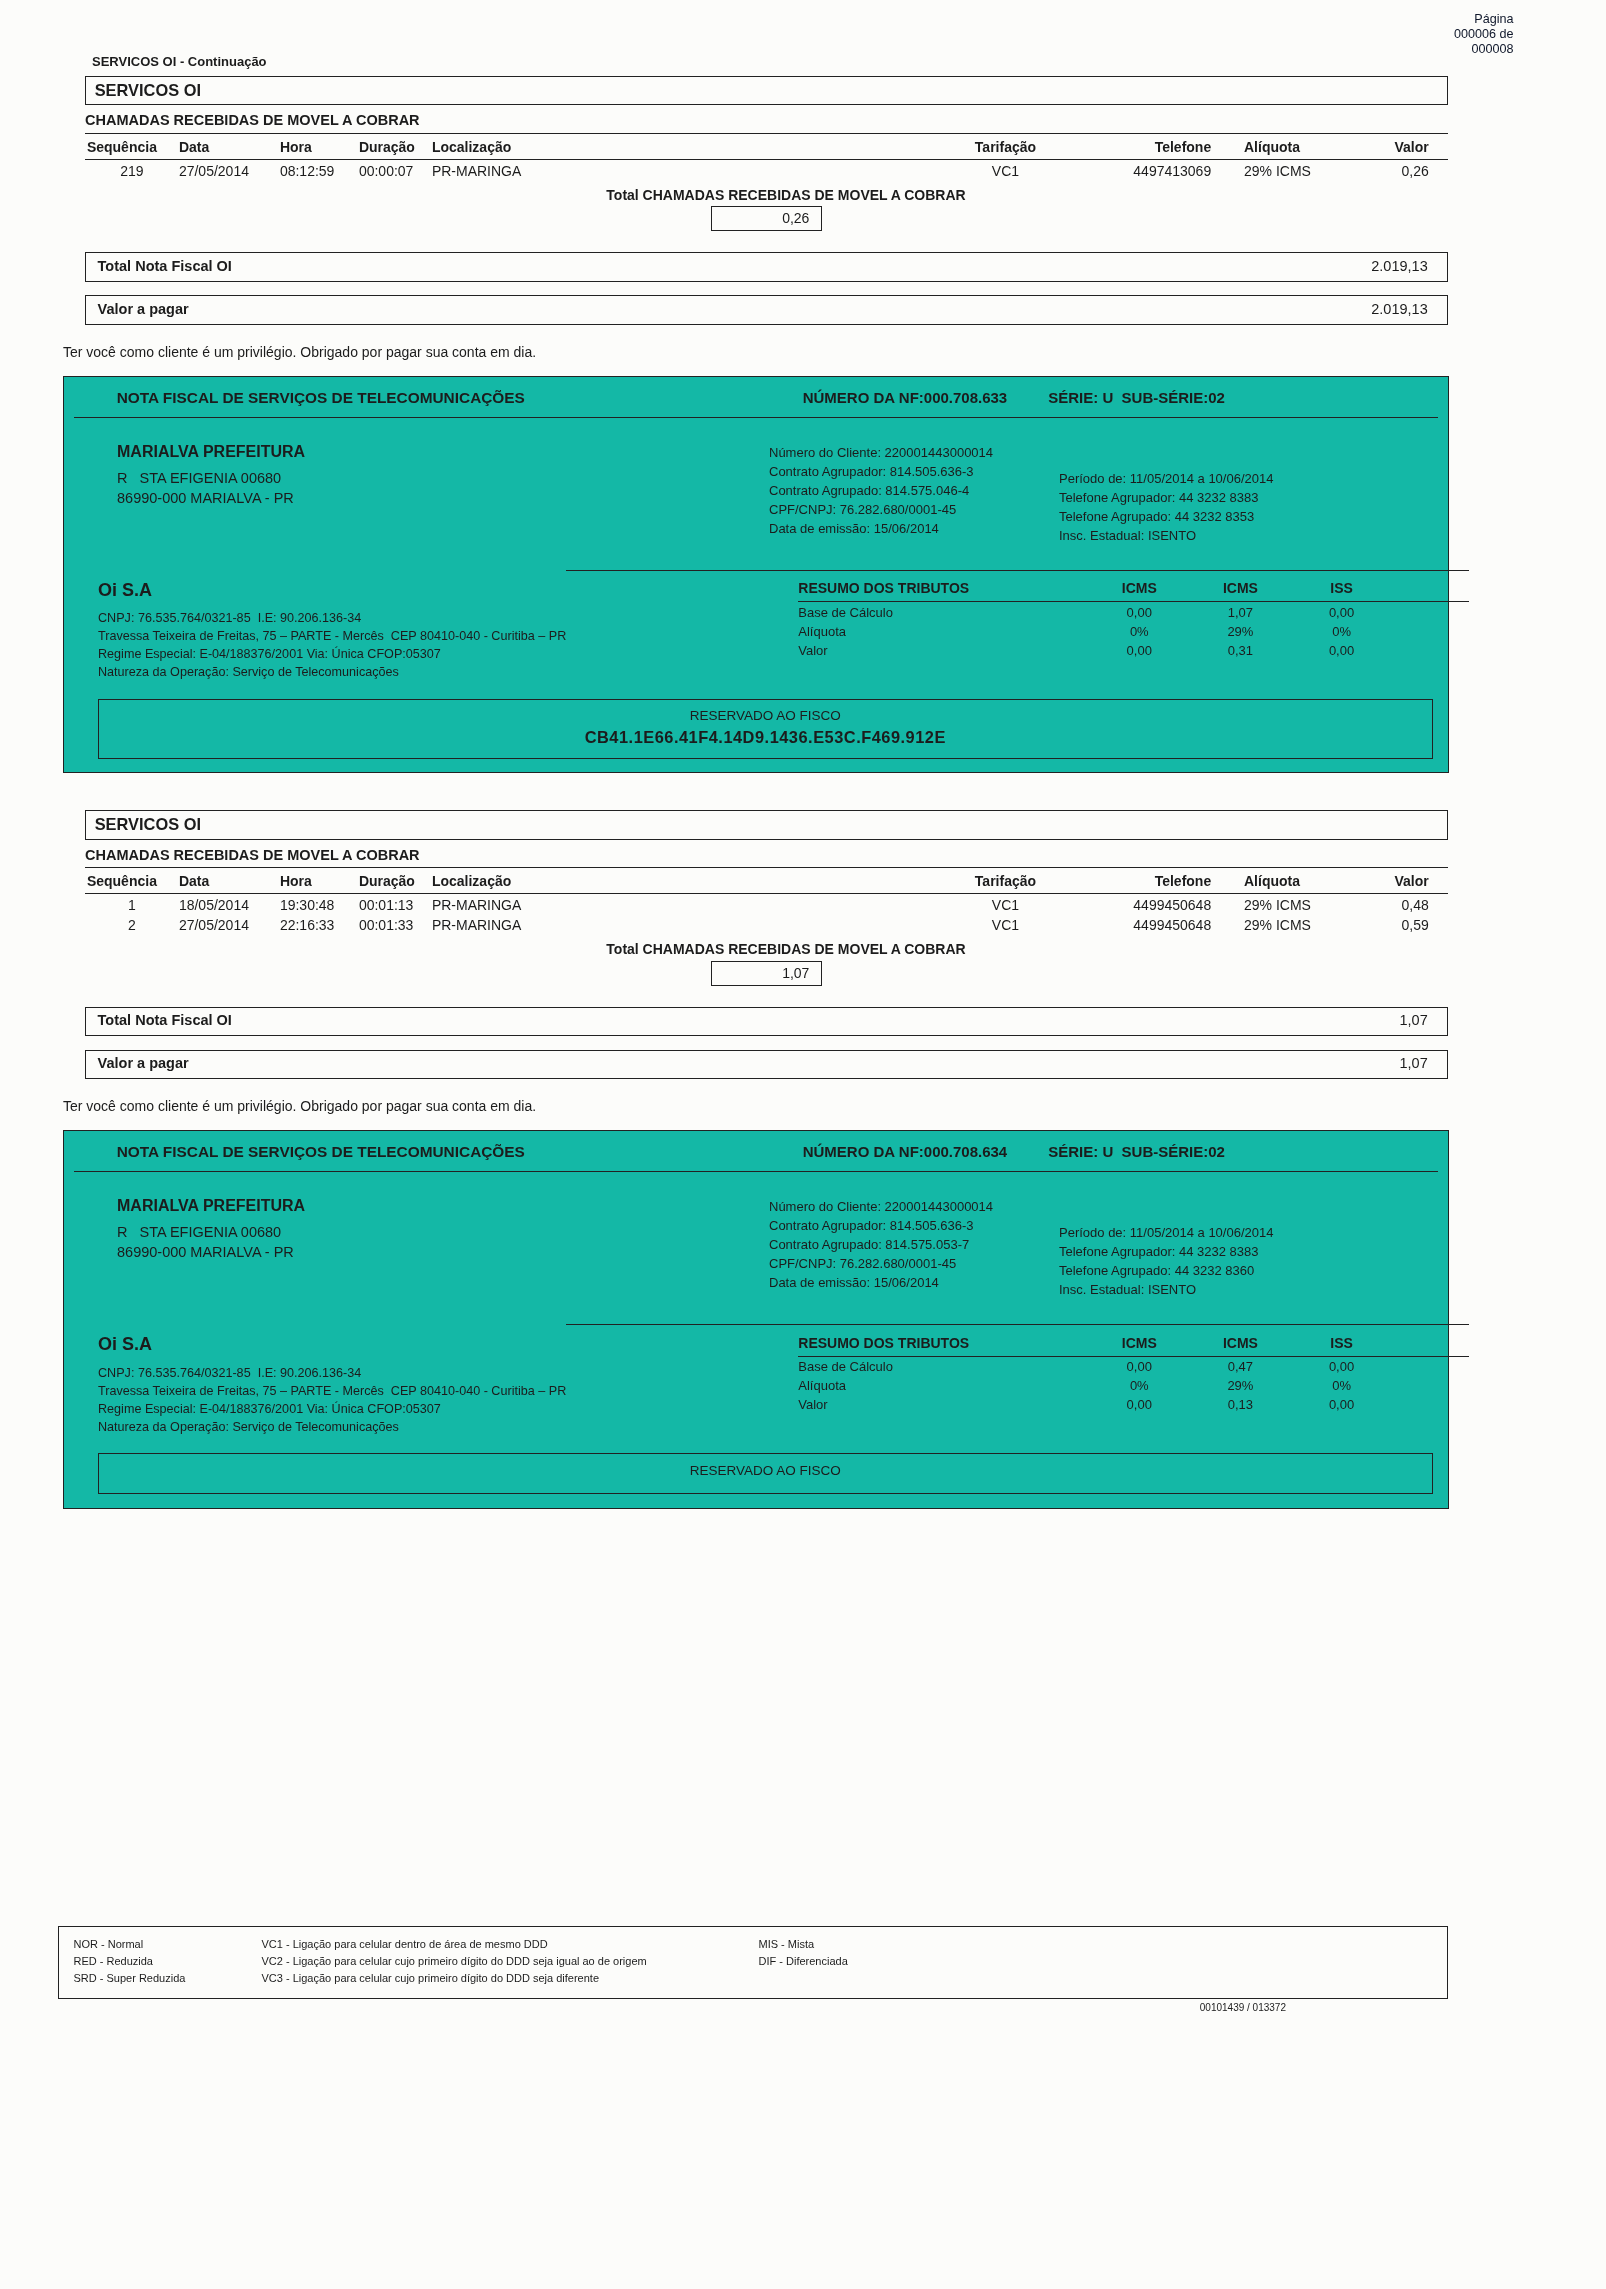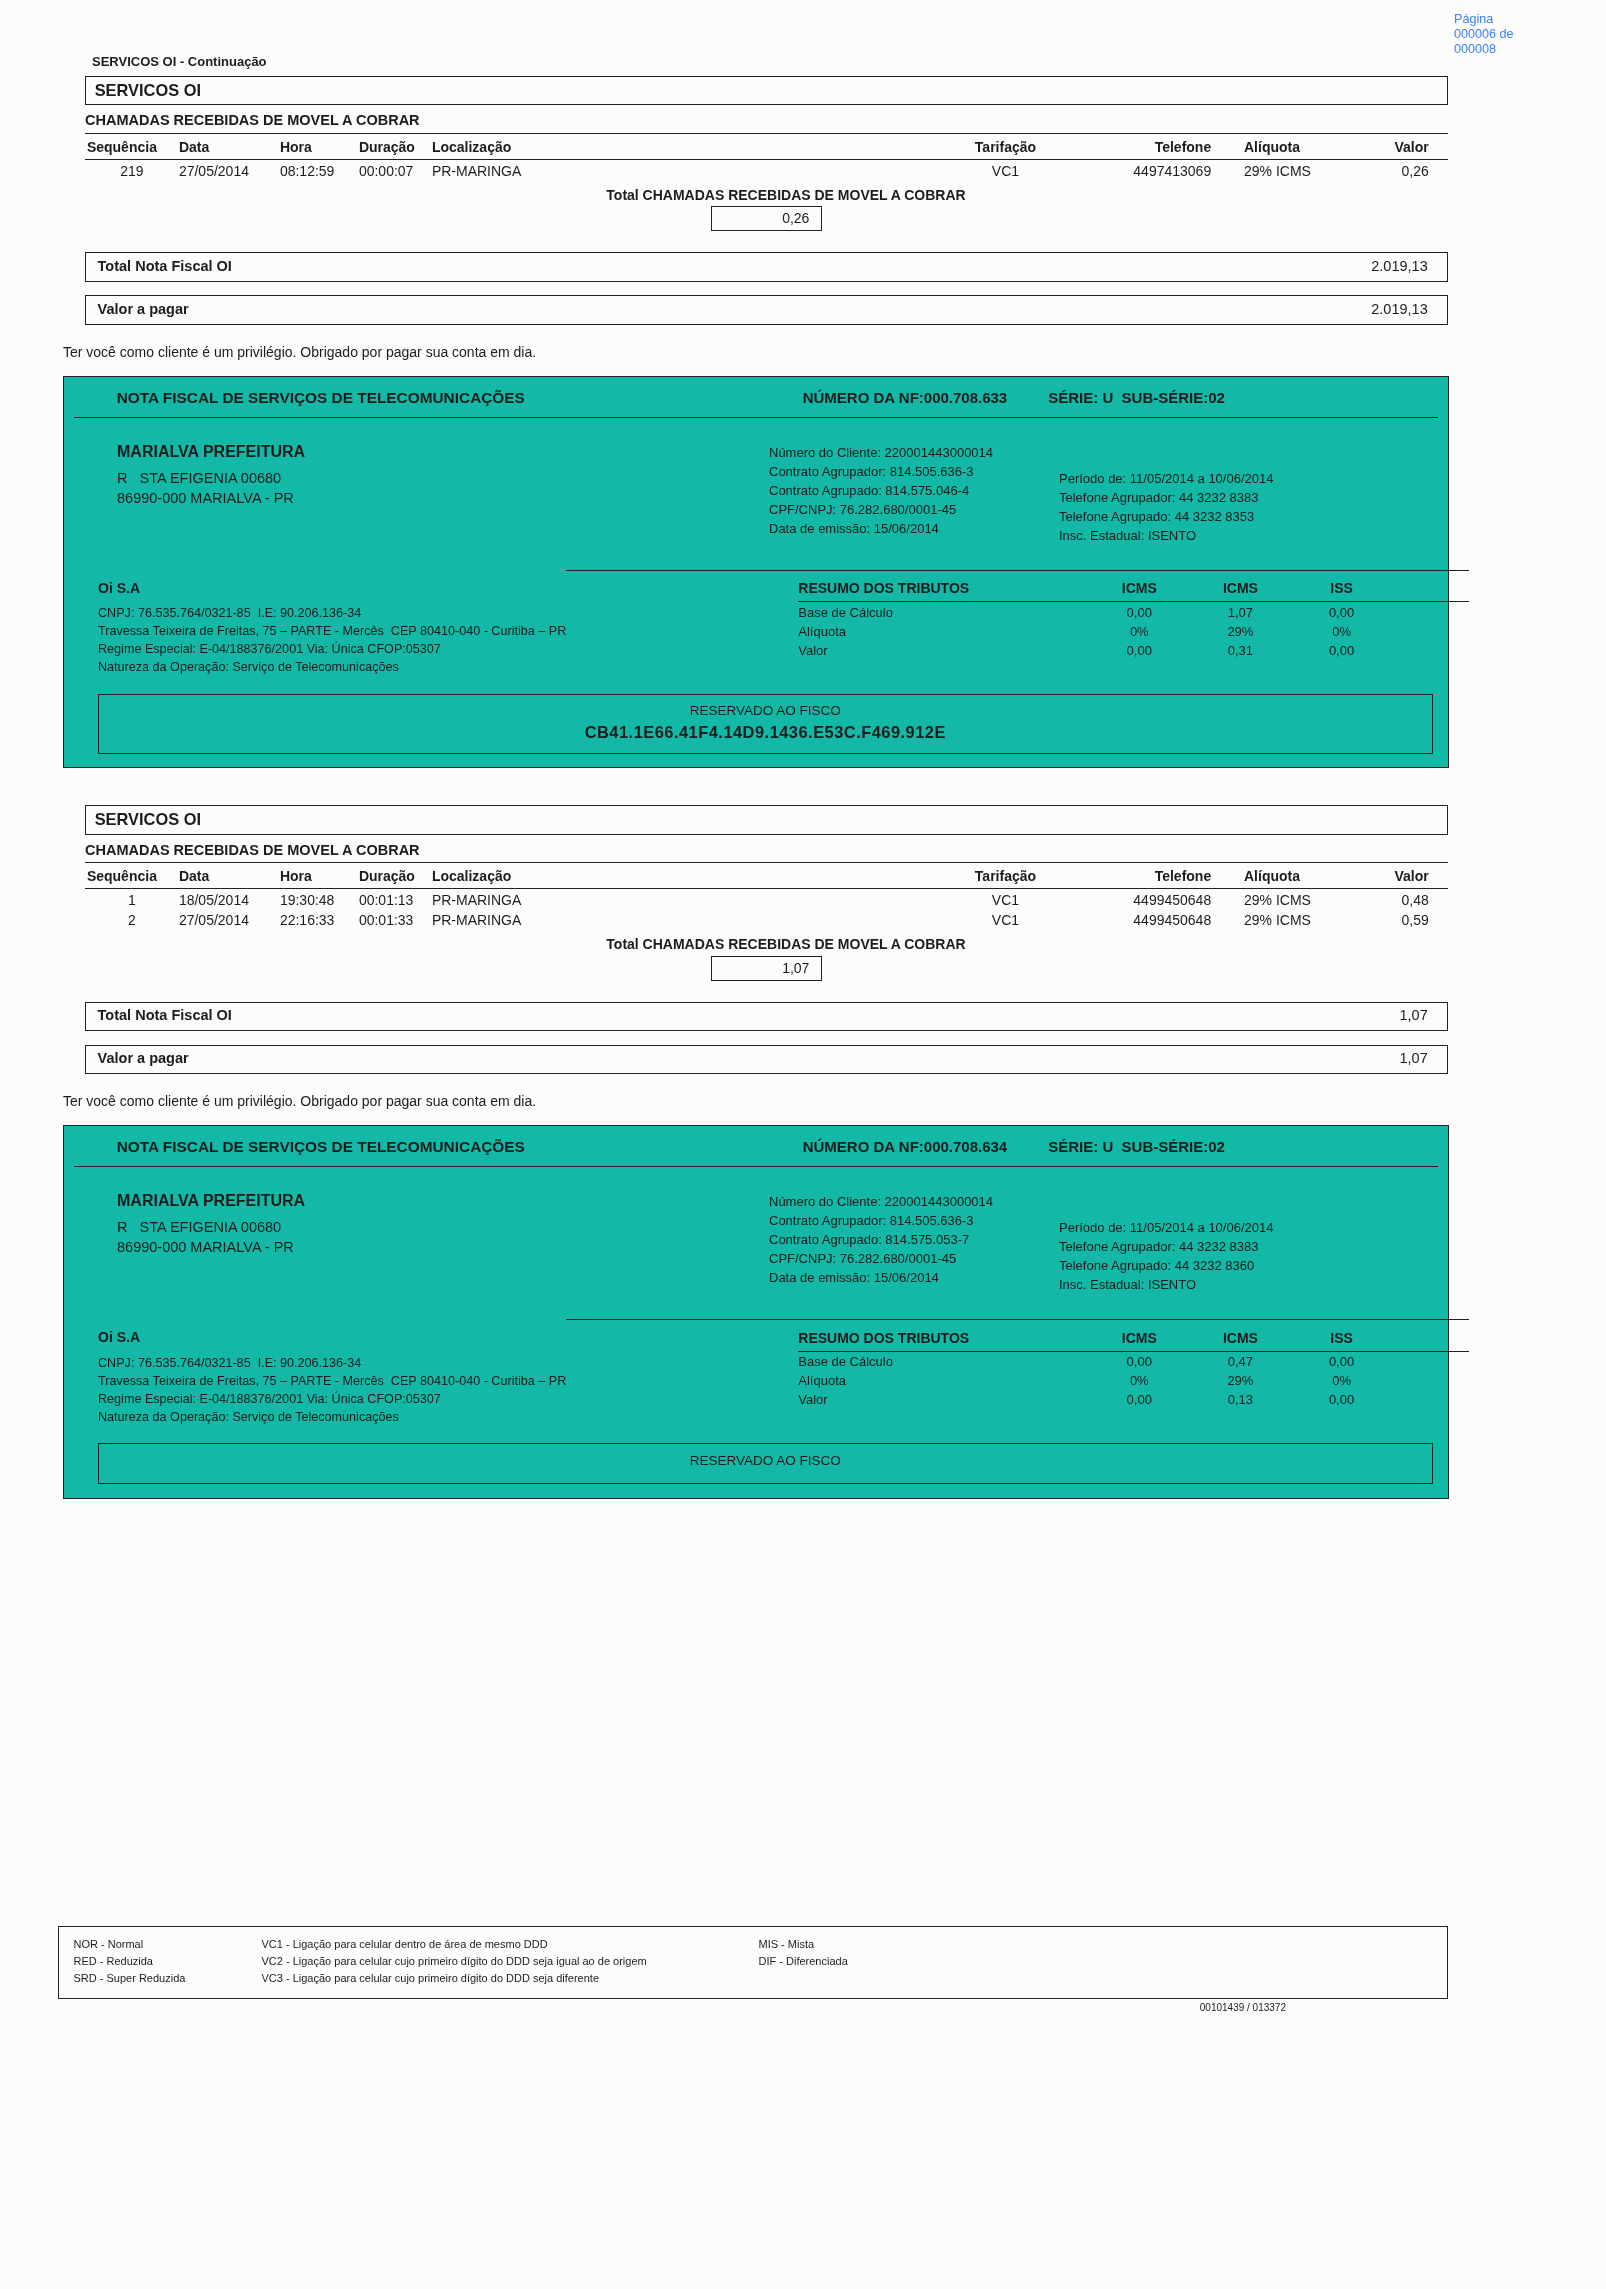--- a/index.html
+++ b/index.html
@@ -6,21 +6,21 @@
   html, body { background:#d9d9d6; }
   body { font-family:"Liberation Sans", sans-serif; }
   .page {
     position:relative;
     width:1607px; height:2289px;
     margin:0 auto;
     background:#fcfcfa;
     color:#1c1c1c;
     overflow:hidden;
   }
-  .page-info { position:absolute; top:11.6px; left:1454px; font-size:12.6px; line-height:15.4px; color:#3b82f6; }
+  .page-info { position:absolute; top:11.6px; left:1454px; font-size:12.6px; line-height:15.4px; color:#0f172a;text-align:right; }
   .content { position:absolute; top:54px; left:63px; width:1386px; }
   .indent { margin-left:22px; width:1363px; }
 
   .continuation { margin-left:29px; margin-bottom:6.8px; font-weight:bold; font-size:13px; }
 
   .services-box { border:1.9px solid #222; padding:3.9px 8.7px 4.8px; font-weight:bold; font-size:16.4px; }
   .calls-title { margin-top:6.8px; font-weight:bold; font-size:14.5px; padding-bottom:4.8px; border-bottom:1.4px solid #222; }
 
   table.calls { border-collapse:collapse; table-layout:fixed; font-size:14px; margin-top:2.9px; margin-left:22px; width:1363px; }
   table.calls th { font-weight:bold; text-align:left; padding:1.9px 0 3.9px 1.9px; border-bottom:1.4px solid #222; }
@@ -52,21 +52,21 @@
   .inv-body { display:flex; margin-top:25px; }
   .inv-customer { flex:0 0 705px; padding-left:53px; }
   .customer-name { font-weight:bold; font-size:16px; margin-bottom:6.8px; }
   .customer-line { font-size:14.5px; line-height:20px; white-space:pre; }
   .info-col { font-size:13px; line-height:19px; }
   .info-col.col1 { flex:0 0 290px; }
   .info-col.col2 { flex:1;margin-top:26px; }
 
   .inv-lower { display:flex; margin-top:25px; align-items:flex-start; }
   .inv-company { flex:0 0 473px; padding-left:34px; padding-top:9.7px; }
-  .company-name { font-size:14px; font-weight:bold; margin-bottom:8.7px; }
+  .company-name { font-size:18px; font-weight:bold; margin-bottom:8.7px; }
   .company-line { font-size:12.6px; line-height:18px; white-space:pre; overflow:visible; }
   .inv-right { flex:1; border-top:1.4px solid #222; padding-top:7.7px; margin-right:11.6px; }
 
   table.trib { margin-left:232px; width:671px; border-collapse:collapse; table-layout:fixed; font-size:13px; }
   table.trib th { font-weight:bold; font-size:14px; text-align:center; border-bottom:1.4px solid #222; padding:1.9px 0 4.8px; }
   table.trib th.t-title { text-align:left; }
   table.trib td { padding:2.9px 0 1px; text-align:center; }
   table.trib td.t-label { text-align:left; }
 
   .inv-fisco { margin:17.4px 15.4px 13.5px 34px; border:1.4px solid #222; text-align:center; padding:8.7px 0 10.6px; }

